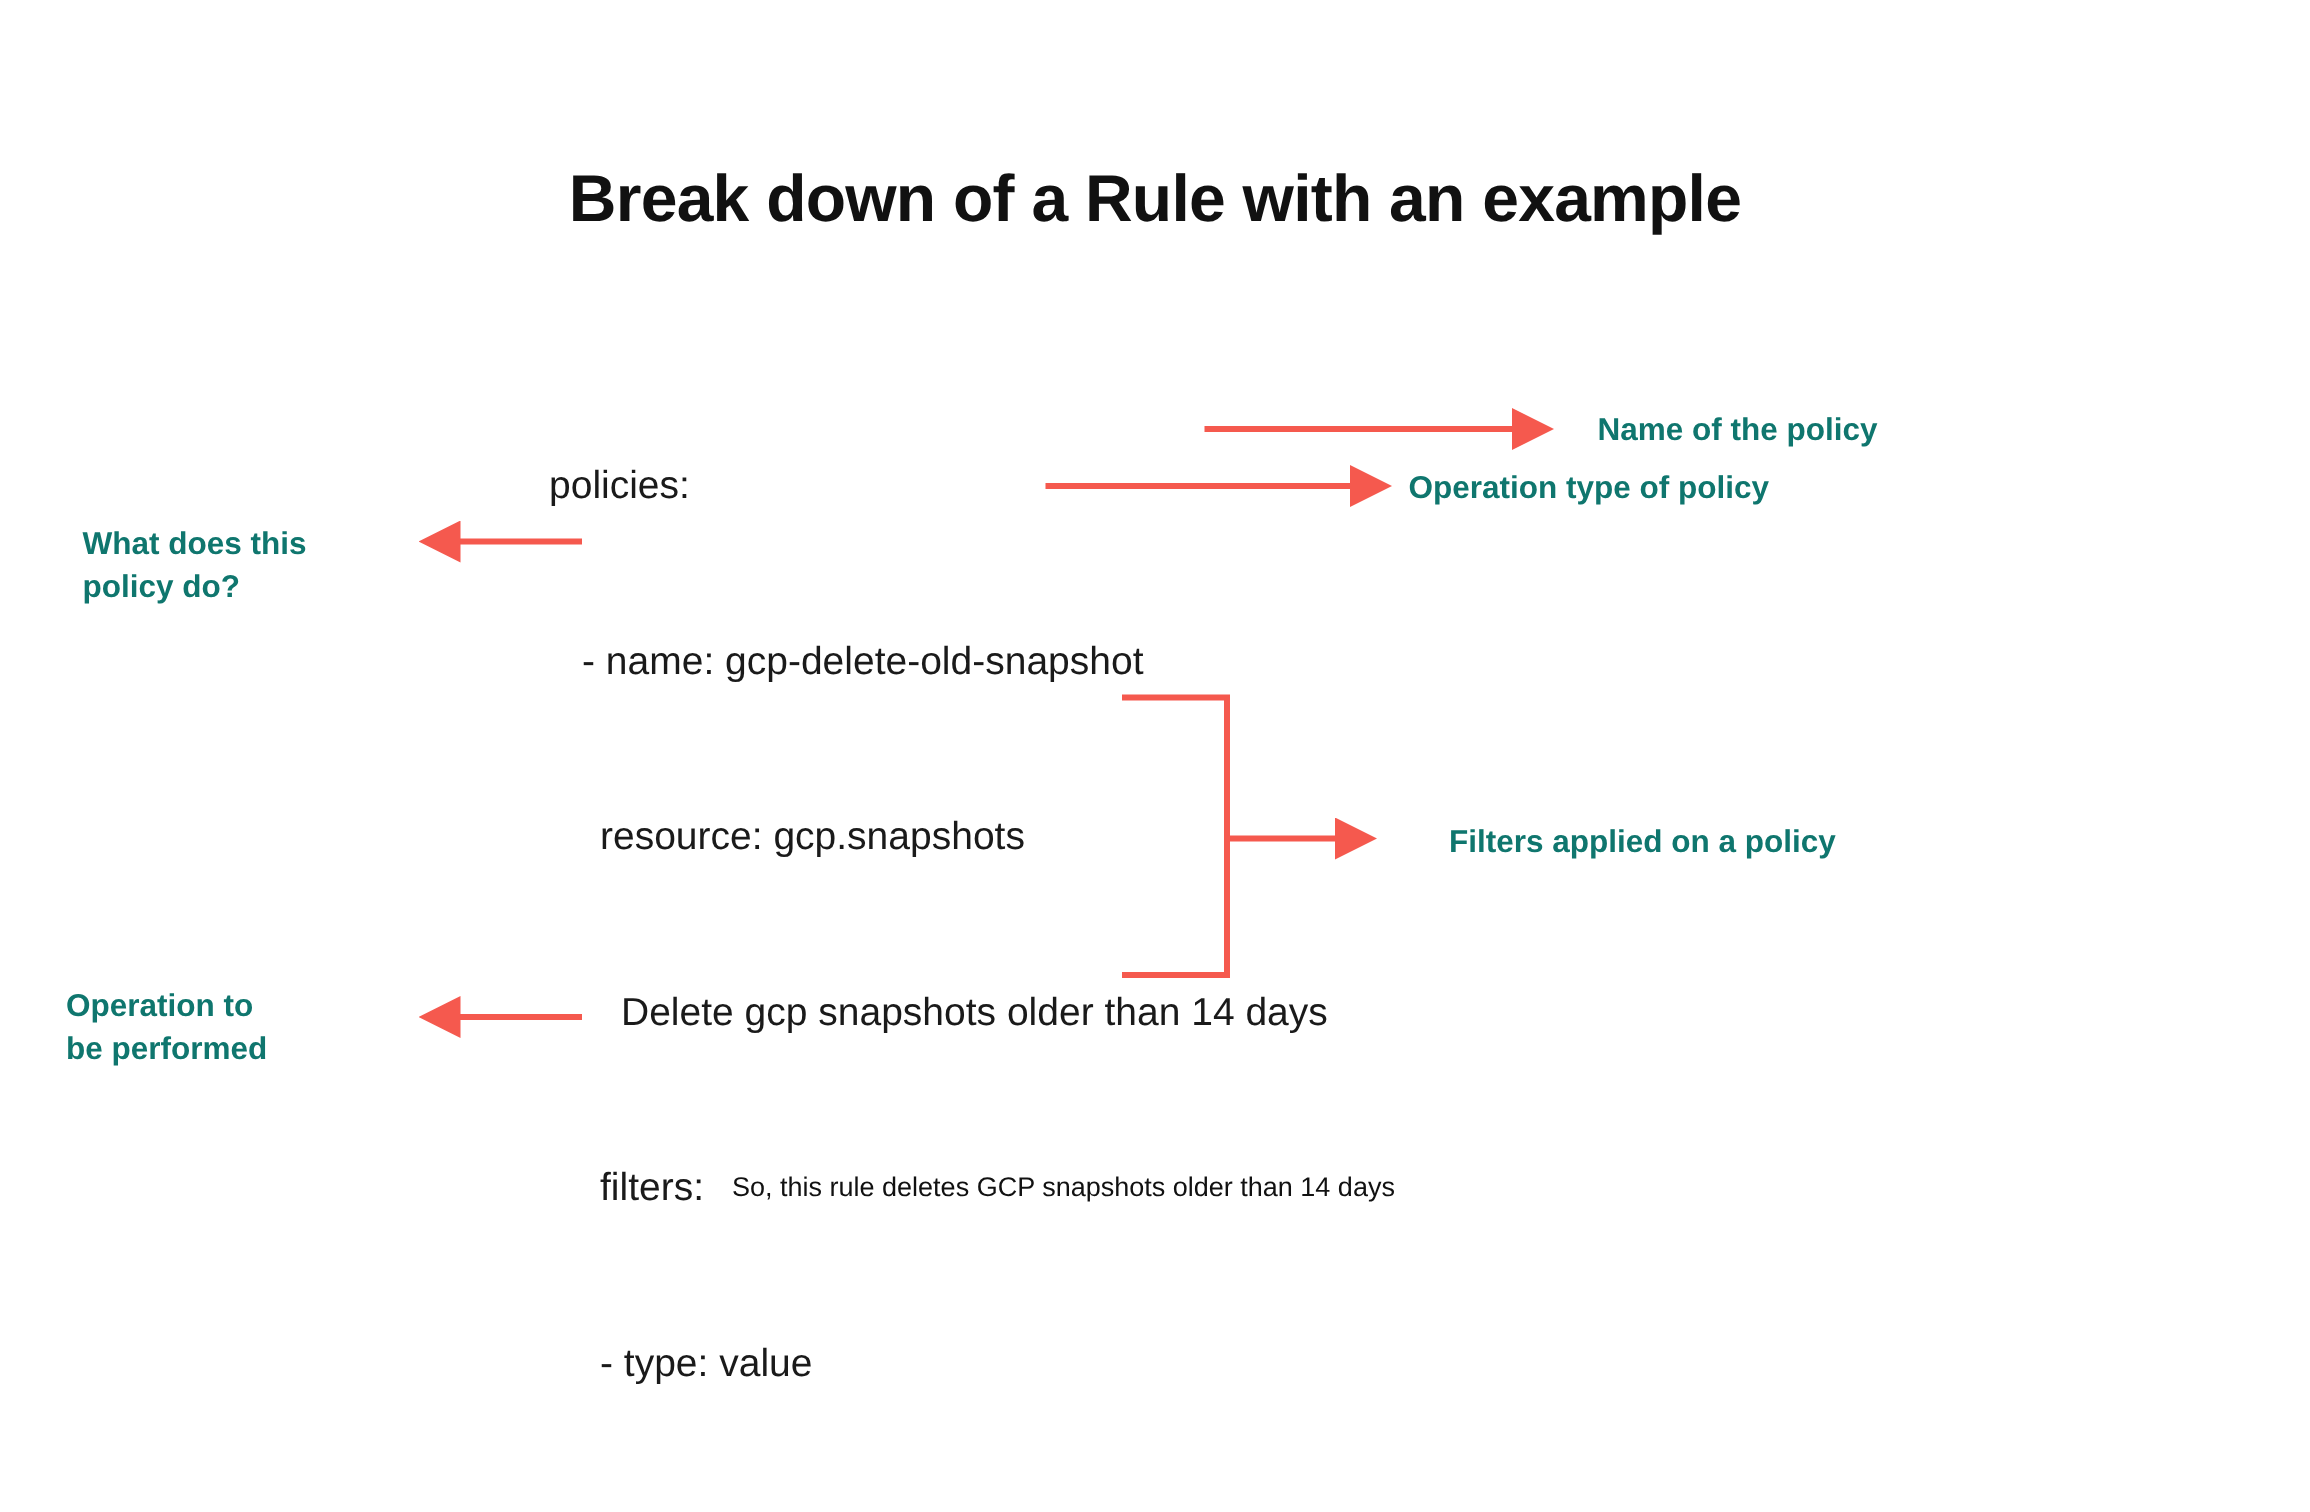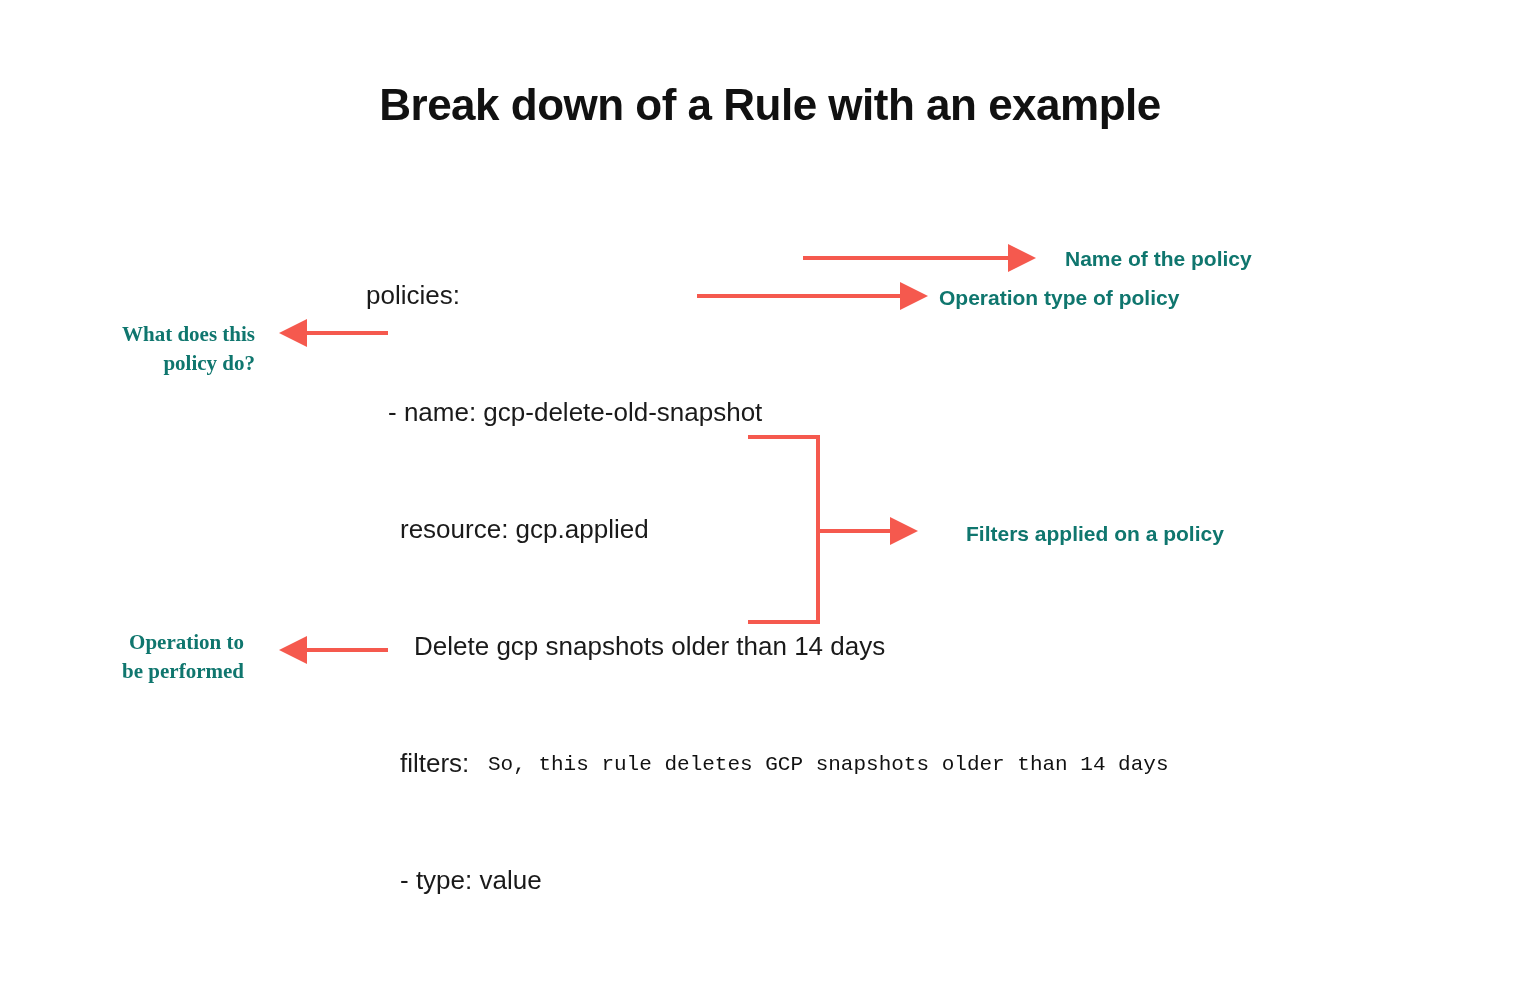--- a/index.html
+++ b/index.html
@@ -12,20 +12,21 @@
     height: 1008px;
     position: relative;
     font-family: "Liberation Sans", sans-serif;
     overflow: hidden;
   }
   #slide {
     position: absolute;
     inset: 0;
     width: 1540px;
     height: 848px;
+    margin-top: 28px;
   }
   .title {
     position: absolute;
     left: 0;
     top: 80px;
     width: 1540px;
     text-align: center;
     font-size: 44px;
     font-weight: bold;
     color: #111111;
@@ -49,28 +50,28 @@
   .indent3 { padding-left: 48px; }
 
   .anno {
     position: absolute;
     color: #0f766e;
     font-weight: bold;
     font-size: 21px;
     line-height: 29px;
   }
   .anno.right { text-align: left; }
-  .anno.left { text-align: right; font-family: Liberation Serif, serif; }
+  .anno.left { text-align: left; }
 
   .conclusion {
     position: absolute;
     left: 488px;
     top: 753px;
-    font-family: Liberation Mono, monospace;
-    font-size: 21px;
+    font-family: Liberation Sans, sans-serif;
+    font-size: 18px;
     color: #111111;
   }
 
   svg.arrows {
     position: absolute;
     left: 0;
     top: 0;
     width: 1540px;
     height: 1008px;
     pointer-events: none;
@@ -79,21 +80,21 @@
 </head>
 <body>
 
 <div id="slide">
 
   <div class="title">Break down of a Rule with an example</div>
 
   <div class="yaml">
     <span class="ln">policies:</span>
     <span class="ln indent1">- name: gcp-delete-old-snapshot</span>
-    <span class="ln indent2">resource: gcp.applied</span>
+    <span class="ln indent2">resource: gcp.snapshots</span>
     <span class="ln indent3">Delete gcp snapshots older than 14 days</span>
     <span class="ln indent2">filters:</span>
     <span class="ln indent2">- type: value</span>
     
     
     
     
     
     
   </div>

